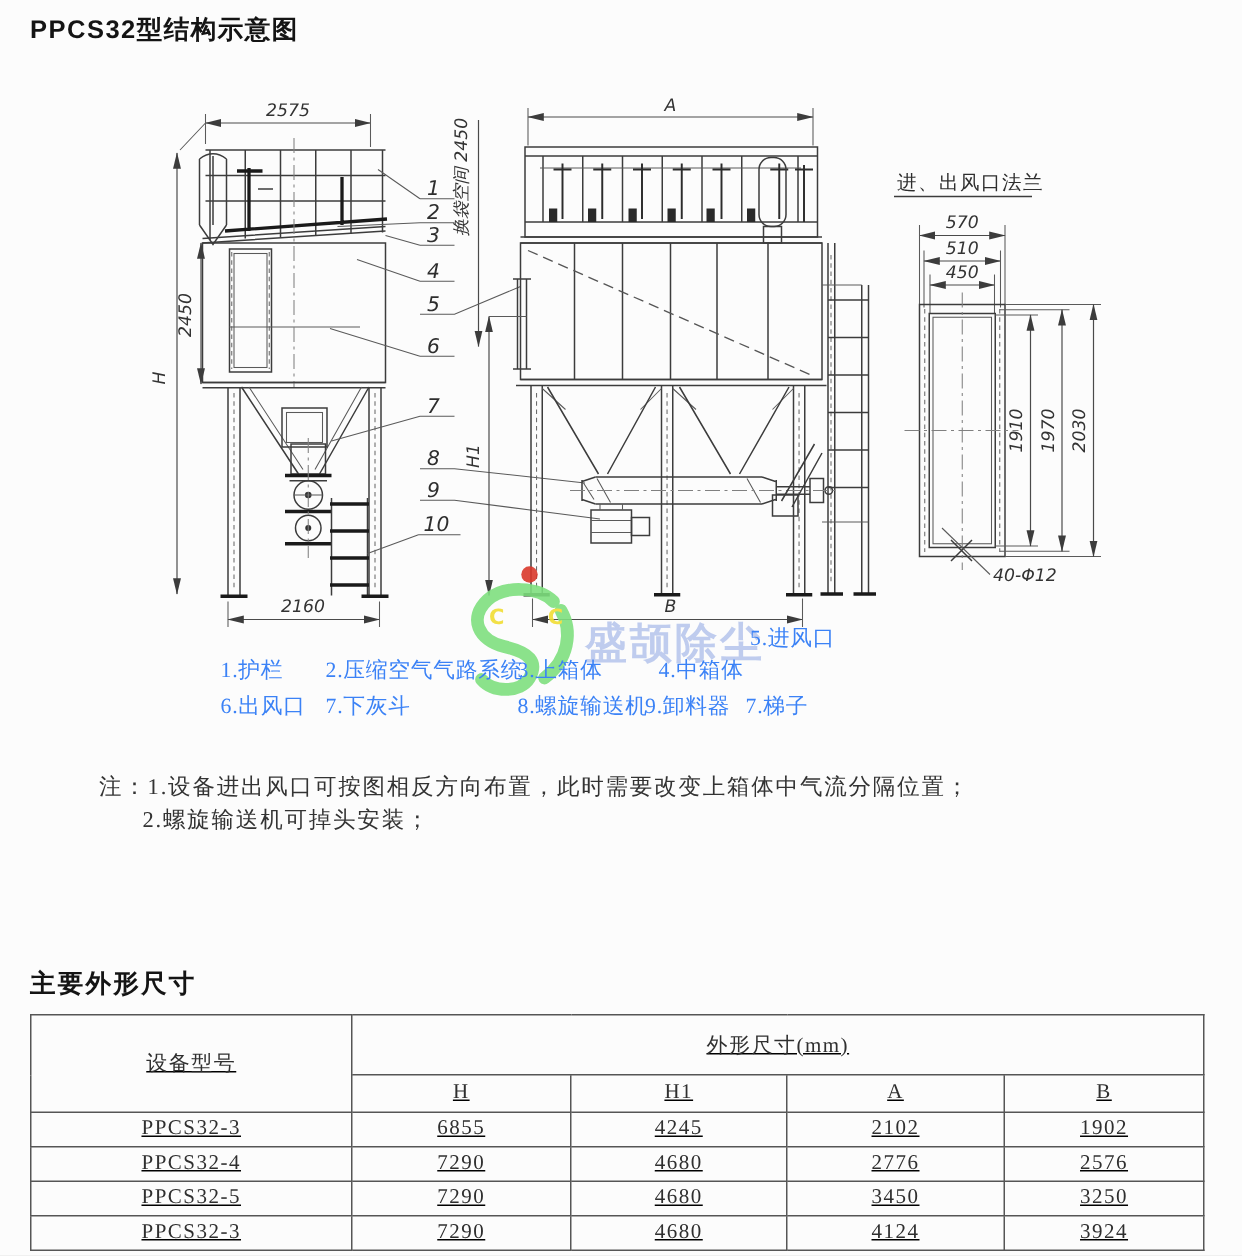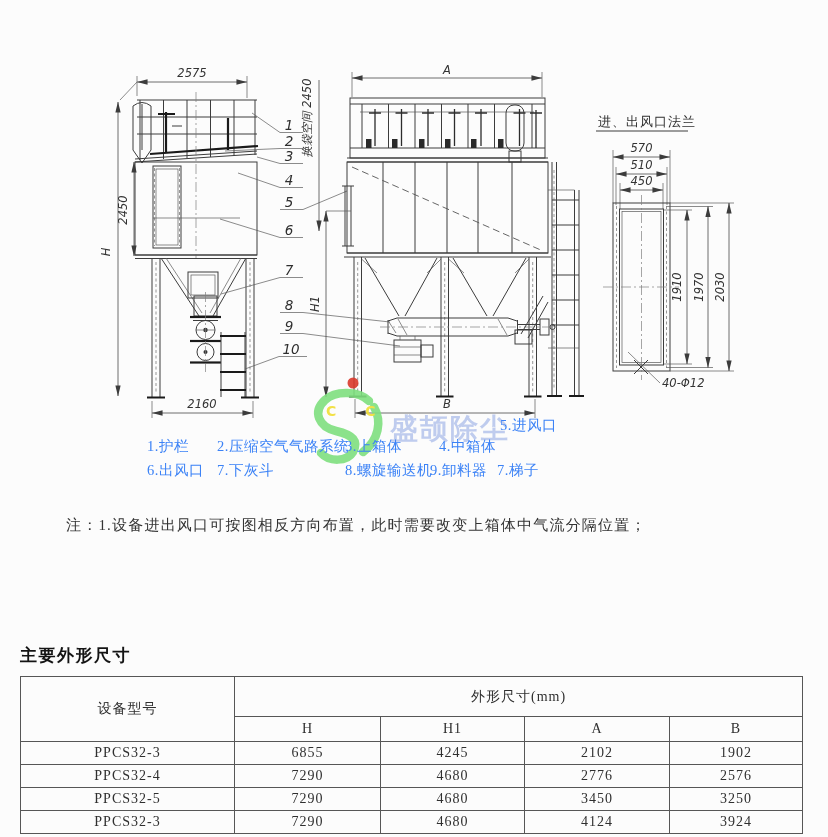--- a/index.html
+++ b/index.html
@@ -21,30 +21,31 @@
   .lb{stroke:#1a1a1a;stroke-width:2.2;fill:none;}
   .cl{stroke:#808080;stroke-width:.7;stroke-dasharray:10 3 2 3;fill:none;}
   .hd{stroke:#555;stroke-width:.9;stroke-dasharray:7 4;fill:none;}
   .st{stroke:#6a6a6a;stroke-width:.7;stroke-dasharray:3 2.5;fill:none;}
   .dm{stroke:#4a4a4a;stroke-width:.8;fill:none;}
   text.d{font:italic 11.5px "DejaVu Sans",sans-serif;fill:#333;}
   text.co{font:italic 13.5px "DejaVu Sans",sans-serif;fill:#2e2e2e;}
   text.ft{font:13px "Liberation Serif",serif;fill:#2e2e2e;letter-spacing:1px;}
   
   .dim-table{position:absolute;z-index:2;left:20px;top:676px;width:782px;border-collapse:collapse;
-             table-layout:fixed;border:1.5px solid #444;}
+             table-layout:fixed;border:1.5px solid #444;text-decoration:underline;}
   .dim-table th,.dim-table td{border:1px solid #565656;font:14px "Liberation Serif",serif;
              font-weight:normal;text-align:center;color:#2f2f2f;padding:0;letter-spacing:1px;}
   .h1r{height:40px;} .h2r{height:25px;} .dr{height:23px;}
 </style>
 </head>
 <body>
 
 <div id="page">
 
+  <div class="abs main-title">PPCS32型结构示意图</div>
 
   <svg width="828" height="560" viewBox="0 0 828 560">
     <defs>
       <marker id="ar" viewBox="0 0 10 6" markerWidth="11" markerHeight="6.6" refX="9.6" refY="3" orient="auto-start-reverse" markerUnits="userSpaceOnUse">
         <path d="M0,0.6 L10,3 L0,5.4 Z" fill="#3c3c3c"></path>
       </marker>
     </defs>
 
     <g>
 
@@ -262,20 +263,21 @@
     <span class="legend-item" style="left:345px;top:461px">8.螺旋输送机</span>
     <span class="legend-item" style="left:430px;top:461px">9.卸料器</span>
     <span class="legend-item" style="left:497px;top:461px">7.梯子</span>
   </div>
 
   <div class="abs notes">
     <div class="note-line first">
       <span>注：</span>
       <span>1.设备进出风口可按图相反方向布置，此时需要改变上箱体中气流分隔位置；</span>
     </div>
+    <div class="note-line indent">2.螺旋输送机可掉头安装；</div>
   </div>
 
   <div class="abs sec-title">主要外形尺寸</div>
 
   <table class="dim-table">
     <colgroup>
       <col style="width:214px">
         <col style="width:146px">
         <col style="width:144px">
         <col style="width:145px">

